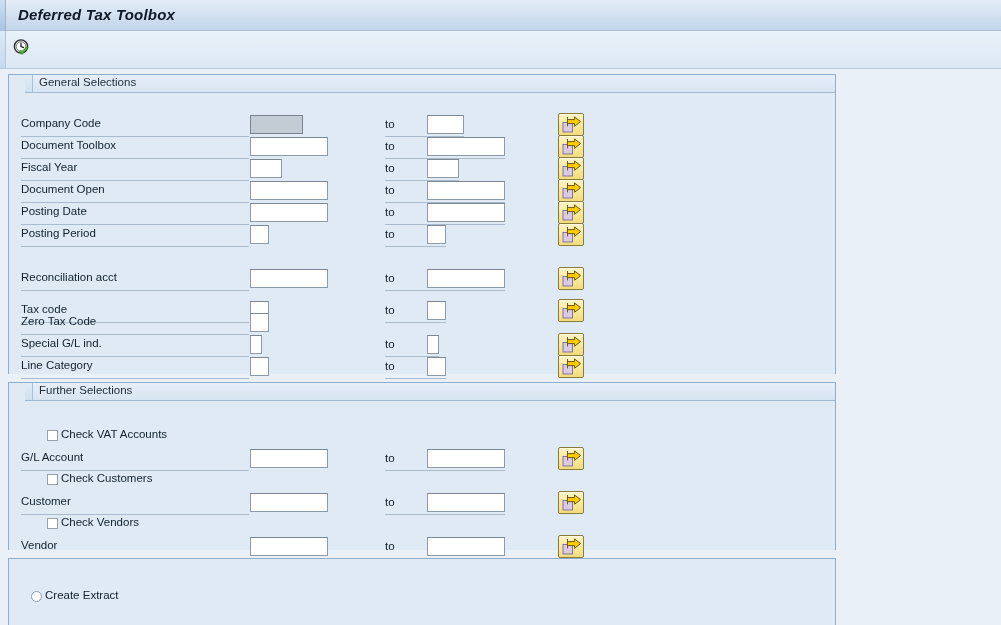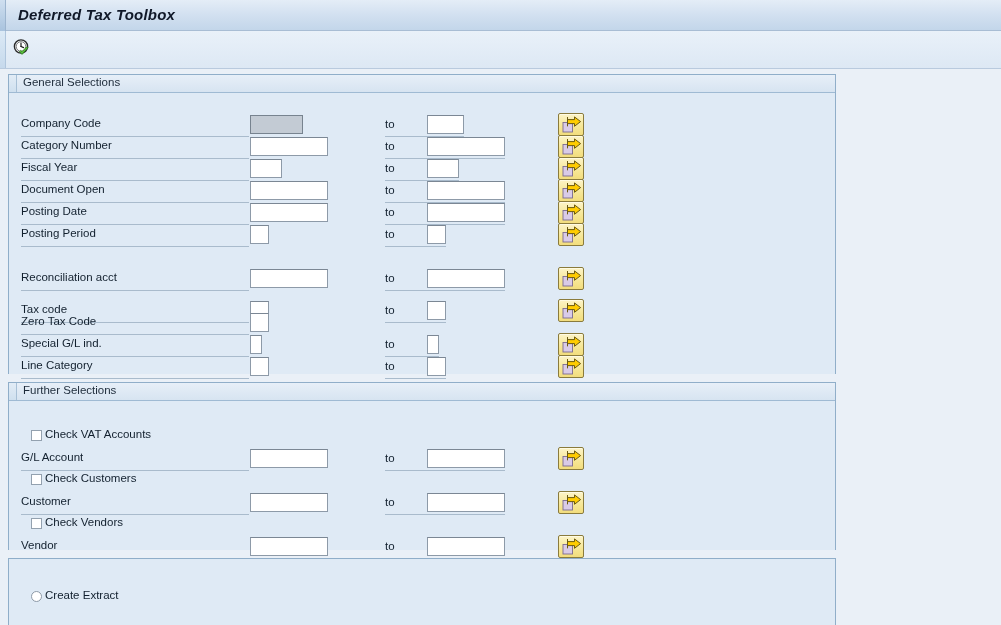--- a/index.html
+++ b/index.html
@@ -58,20 +58,21 @@
   .panel {
     position: absolute; left: 8px; width: 828px;
     border: 1px solid #90aec9;
     background: #dfeaf5;
   }
   .panel-head {
     height: 18px;
     background: linear-gradient(to bottom, #e7eff8 0%, #d7e4f1 100%);
     border-bottom: 1px solid #9fbad3;
     position: relative;
+    margin-left: 16px;
   }
   .panel-head .notch {
     position: absolute; left: 0; top: 0; width: 8px; height: 17px;
     background: linear-gradient(to bottom, #e2ecf6, #cfe0ef);
     border-right: 1px solid #a8c0d6;
   }
   .panel-title {
     position: absolute; left: 14px; top: 1px;
     font-size: 11.5px; color: #1d2b3a; white-space: nowrap;
   }
@@ -117,21 +118,21 @@
     position: absolute; width: 26px; height: 23px;
     background: linear-gradient(to bottom, #fdf4c8 0%, #f7e899 55%, #f2dd7d 100%);
     border: 1px solid #8a7b3c;
     border-radius: 2px;
     cursor: pointer;
     box-shadow: inset 0 1px 0 #fffbe2;
   }
   .arrow-btn svg { position: absolute; left: 3px; top: 2px; }
 
   
-  .chk-row { position: absolute; left: 0; height: 20px; text-align: center; }
+  .chk-row { position: absolute; left: 16px; height: 20px; text-align: center; }
   .chk-box {
     position: absolute; left: 22px; top: 3px;
     width: 11px; height: 11px;
     background: #fff; border: 1px solid #93a1af;
     cursor: pointer;
   }
   .chk-lbl {
     position: absolute; left: 36px; top: 1px;
     font-size: 11.5px; color: #12202e; white-space: nowrap;
   }
@@ -191,21 +192,21 @@
             <input class="fld filled" style="left: 241px; width: 37px; padding-left: 48px;" value="0001">
             <span class="to-word" style="left:376px;">to</span>
             <div class="to-rule" style="left:376px;width:79px;"></div>
             <input class="fld" style="left: 418px; width: 37px;" value="">
             <div class="arrow-btn" style="left:549px;top:-2px;"><span><svg width="20" height="18" viewBox="0 0 20 18">
                   <rect x="1" y="6.5" width="9.5" height="9.5" fill="#d9cbe8" stroke="#7a6a90" stroke-width="0.9"></rect>
                   <path d="M5.5 1 L5.5 3.6 L12.5 3.6 L12.5 0.9 L18.6 5.6 L12.5 10.3 L12.5 7.6 L5.5 7.6 L5.5 10.2 Z" fill="#ffcc00" stroke="#6b5a12" stroke-width="1" stroke-linejoin="round"></path>
                 </svg></span></div>
           </div>
           <div class="row" style="top:44px;width:828px;">
-            <span class="lbl">Category Number</span>
+            <span class="lbl">Document Toolbox</span>
             <div class="lbl-rule" style="width:228px;"></div>
             <input class="fld" style="left: 241px; width: 78px;" value="">
             <span class="to-word" style="left:376px;">to</span>
             <div class="to-rule" style="left:376px;width:120px;"></div>
             <input class="fld" style="left: 418px; width: 78px;" value="">
             <div class="arrow-btn" style="left:549px;top:-2px;"><span><svg width="20" height="18" viewBox="0 0 20 18">
                   <rect x="1" y="6.5" width="9.5" height="9.5" fill="#d9cbe8" stroke="#7a6a90" stroke-width="0.9"></rect>
                   <path d="M5.5 1 L5.5 3.6 L12.5 3.6 L12.5 0.9 L18.6 5.6 L12.5 10.3 L12.5 7.6 L5.5 7.6 L5.5 10.2 Z" fill="#ffcc00" stroke="#6b5a12" stroke-width="1" stroke-linejoin="round"></path>
                 </svg></span></div>
           </div>

